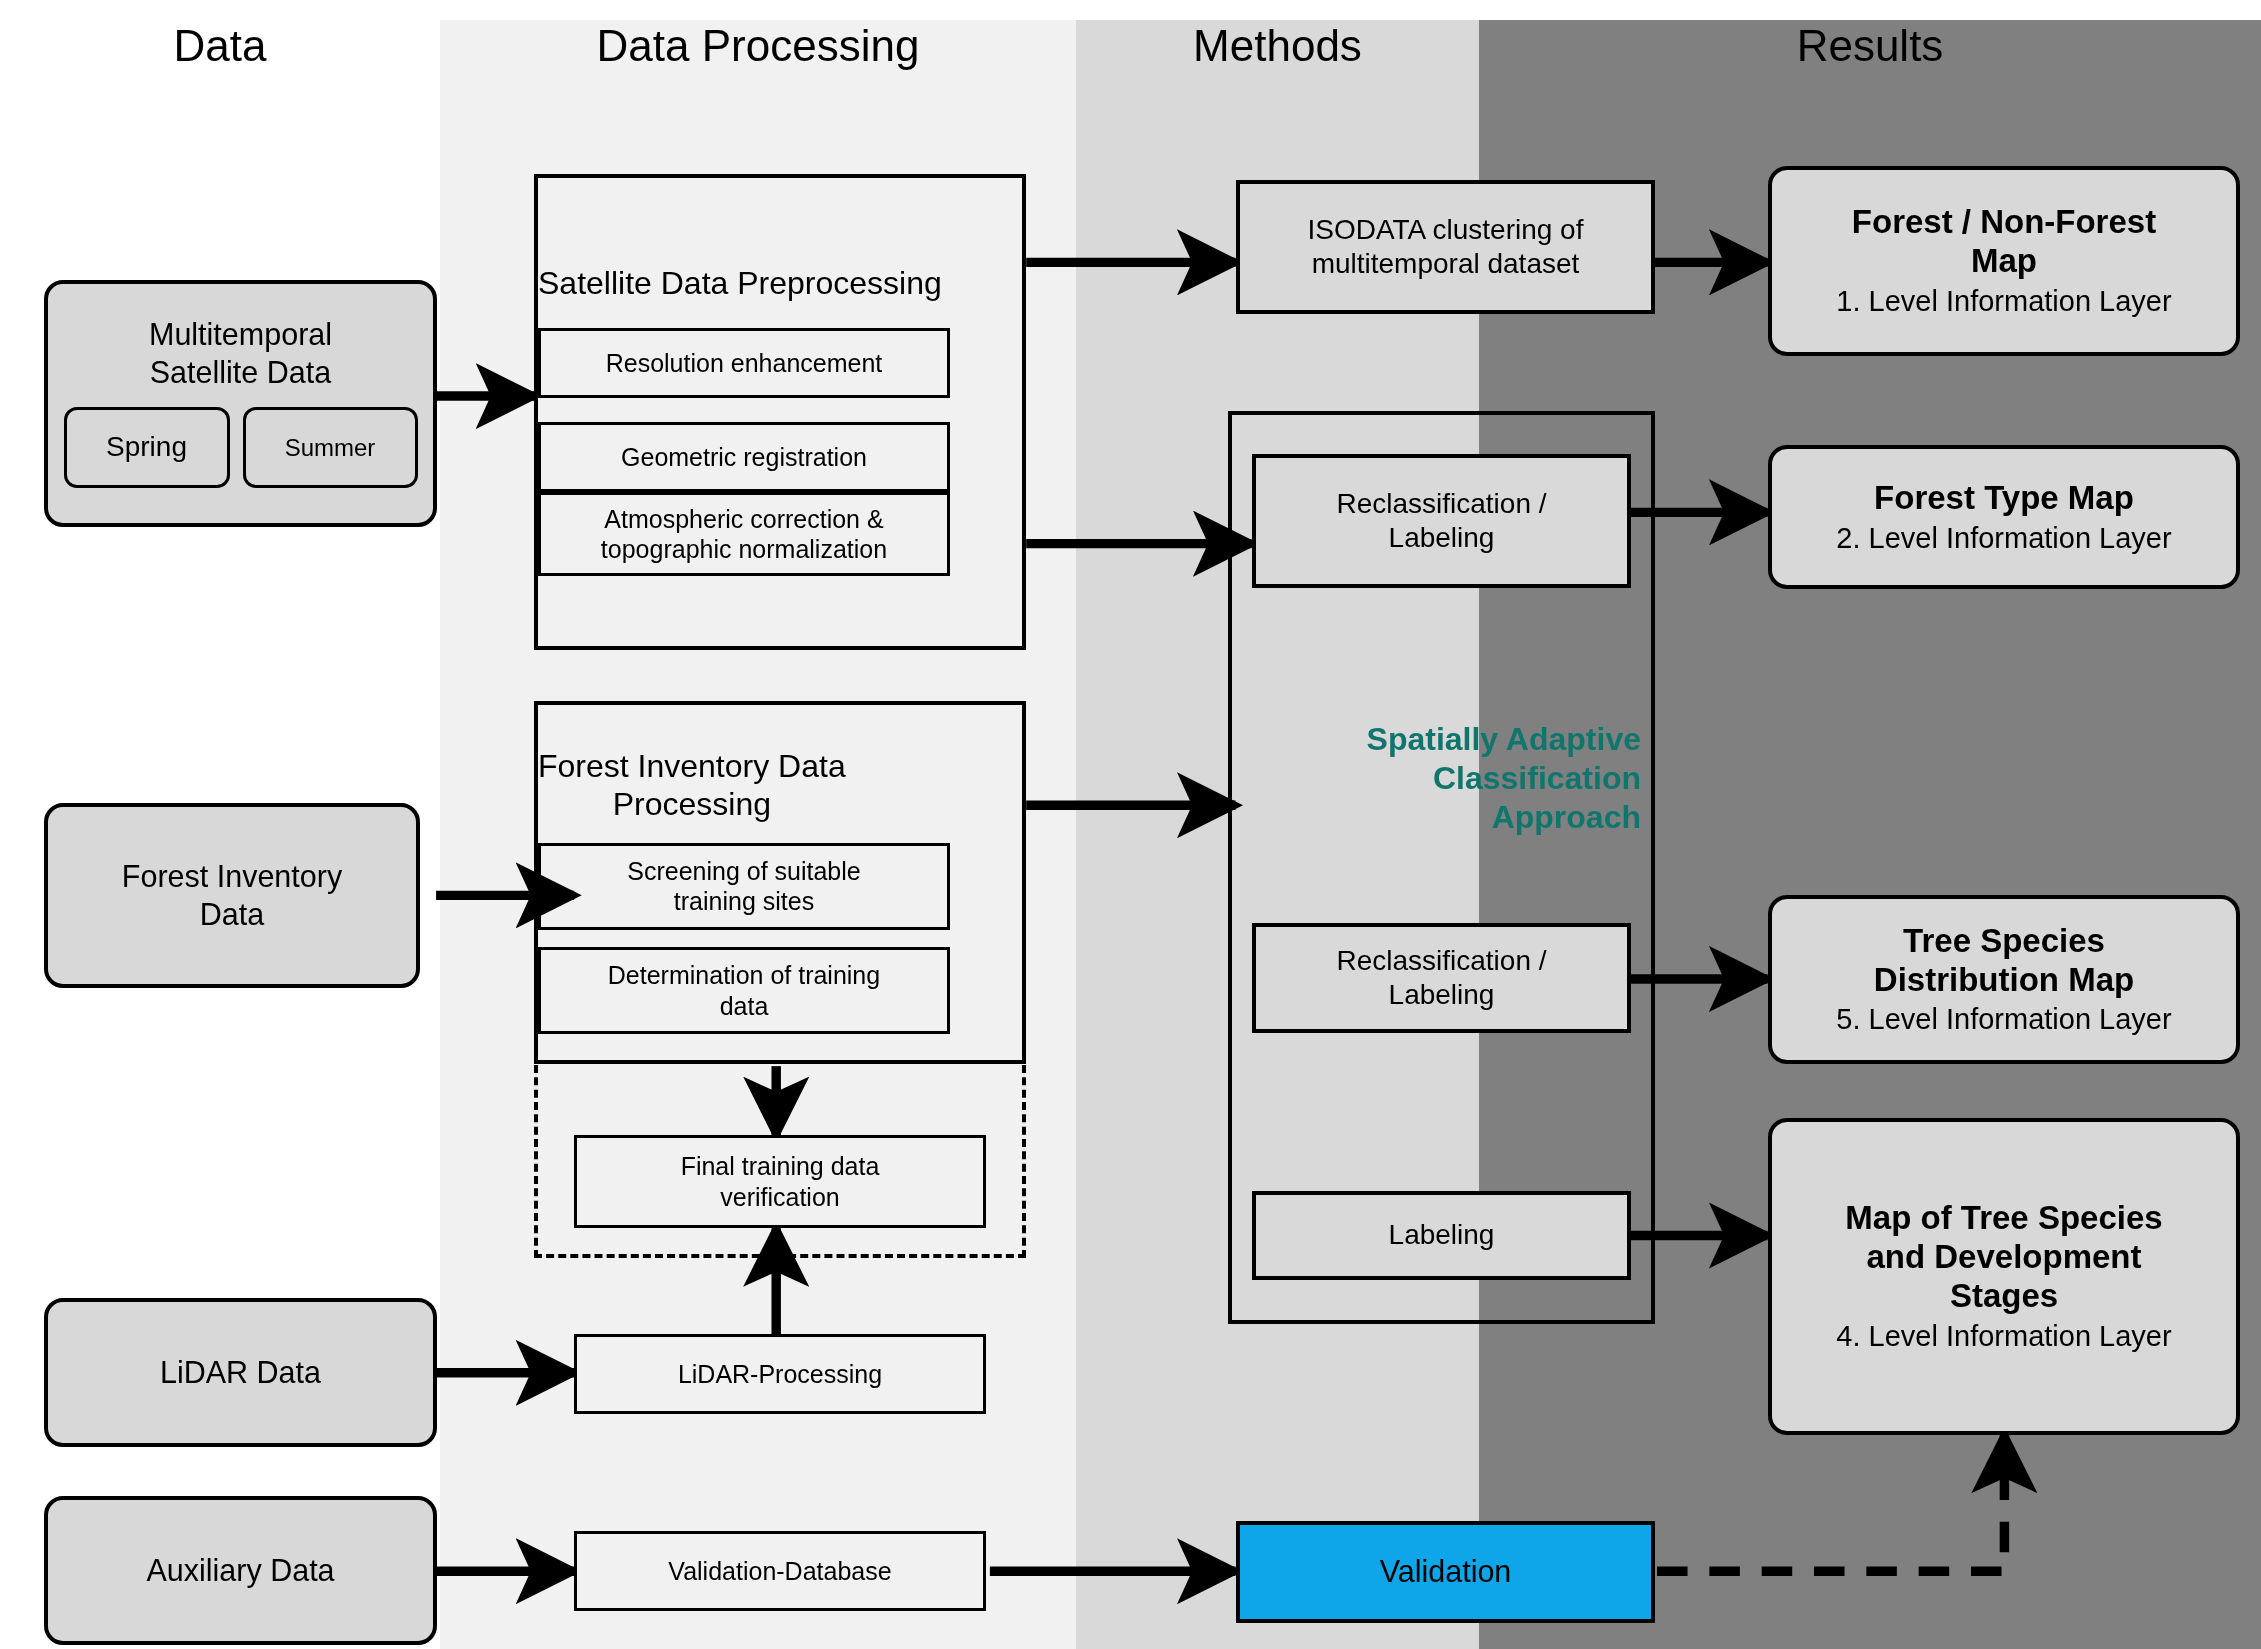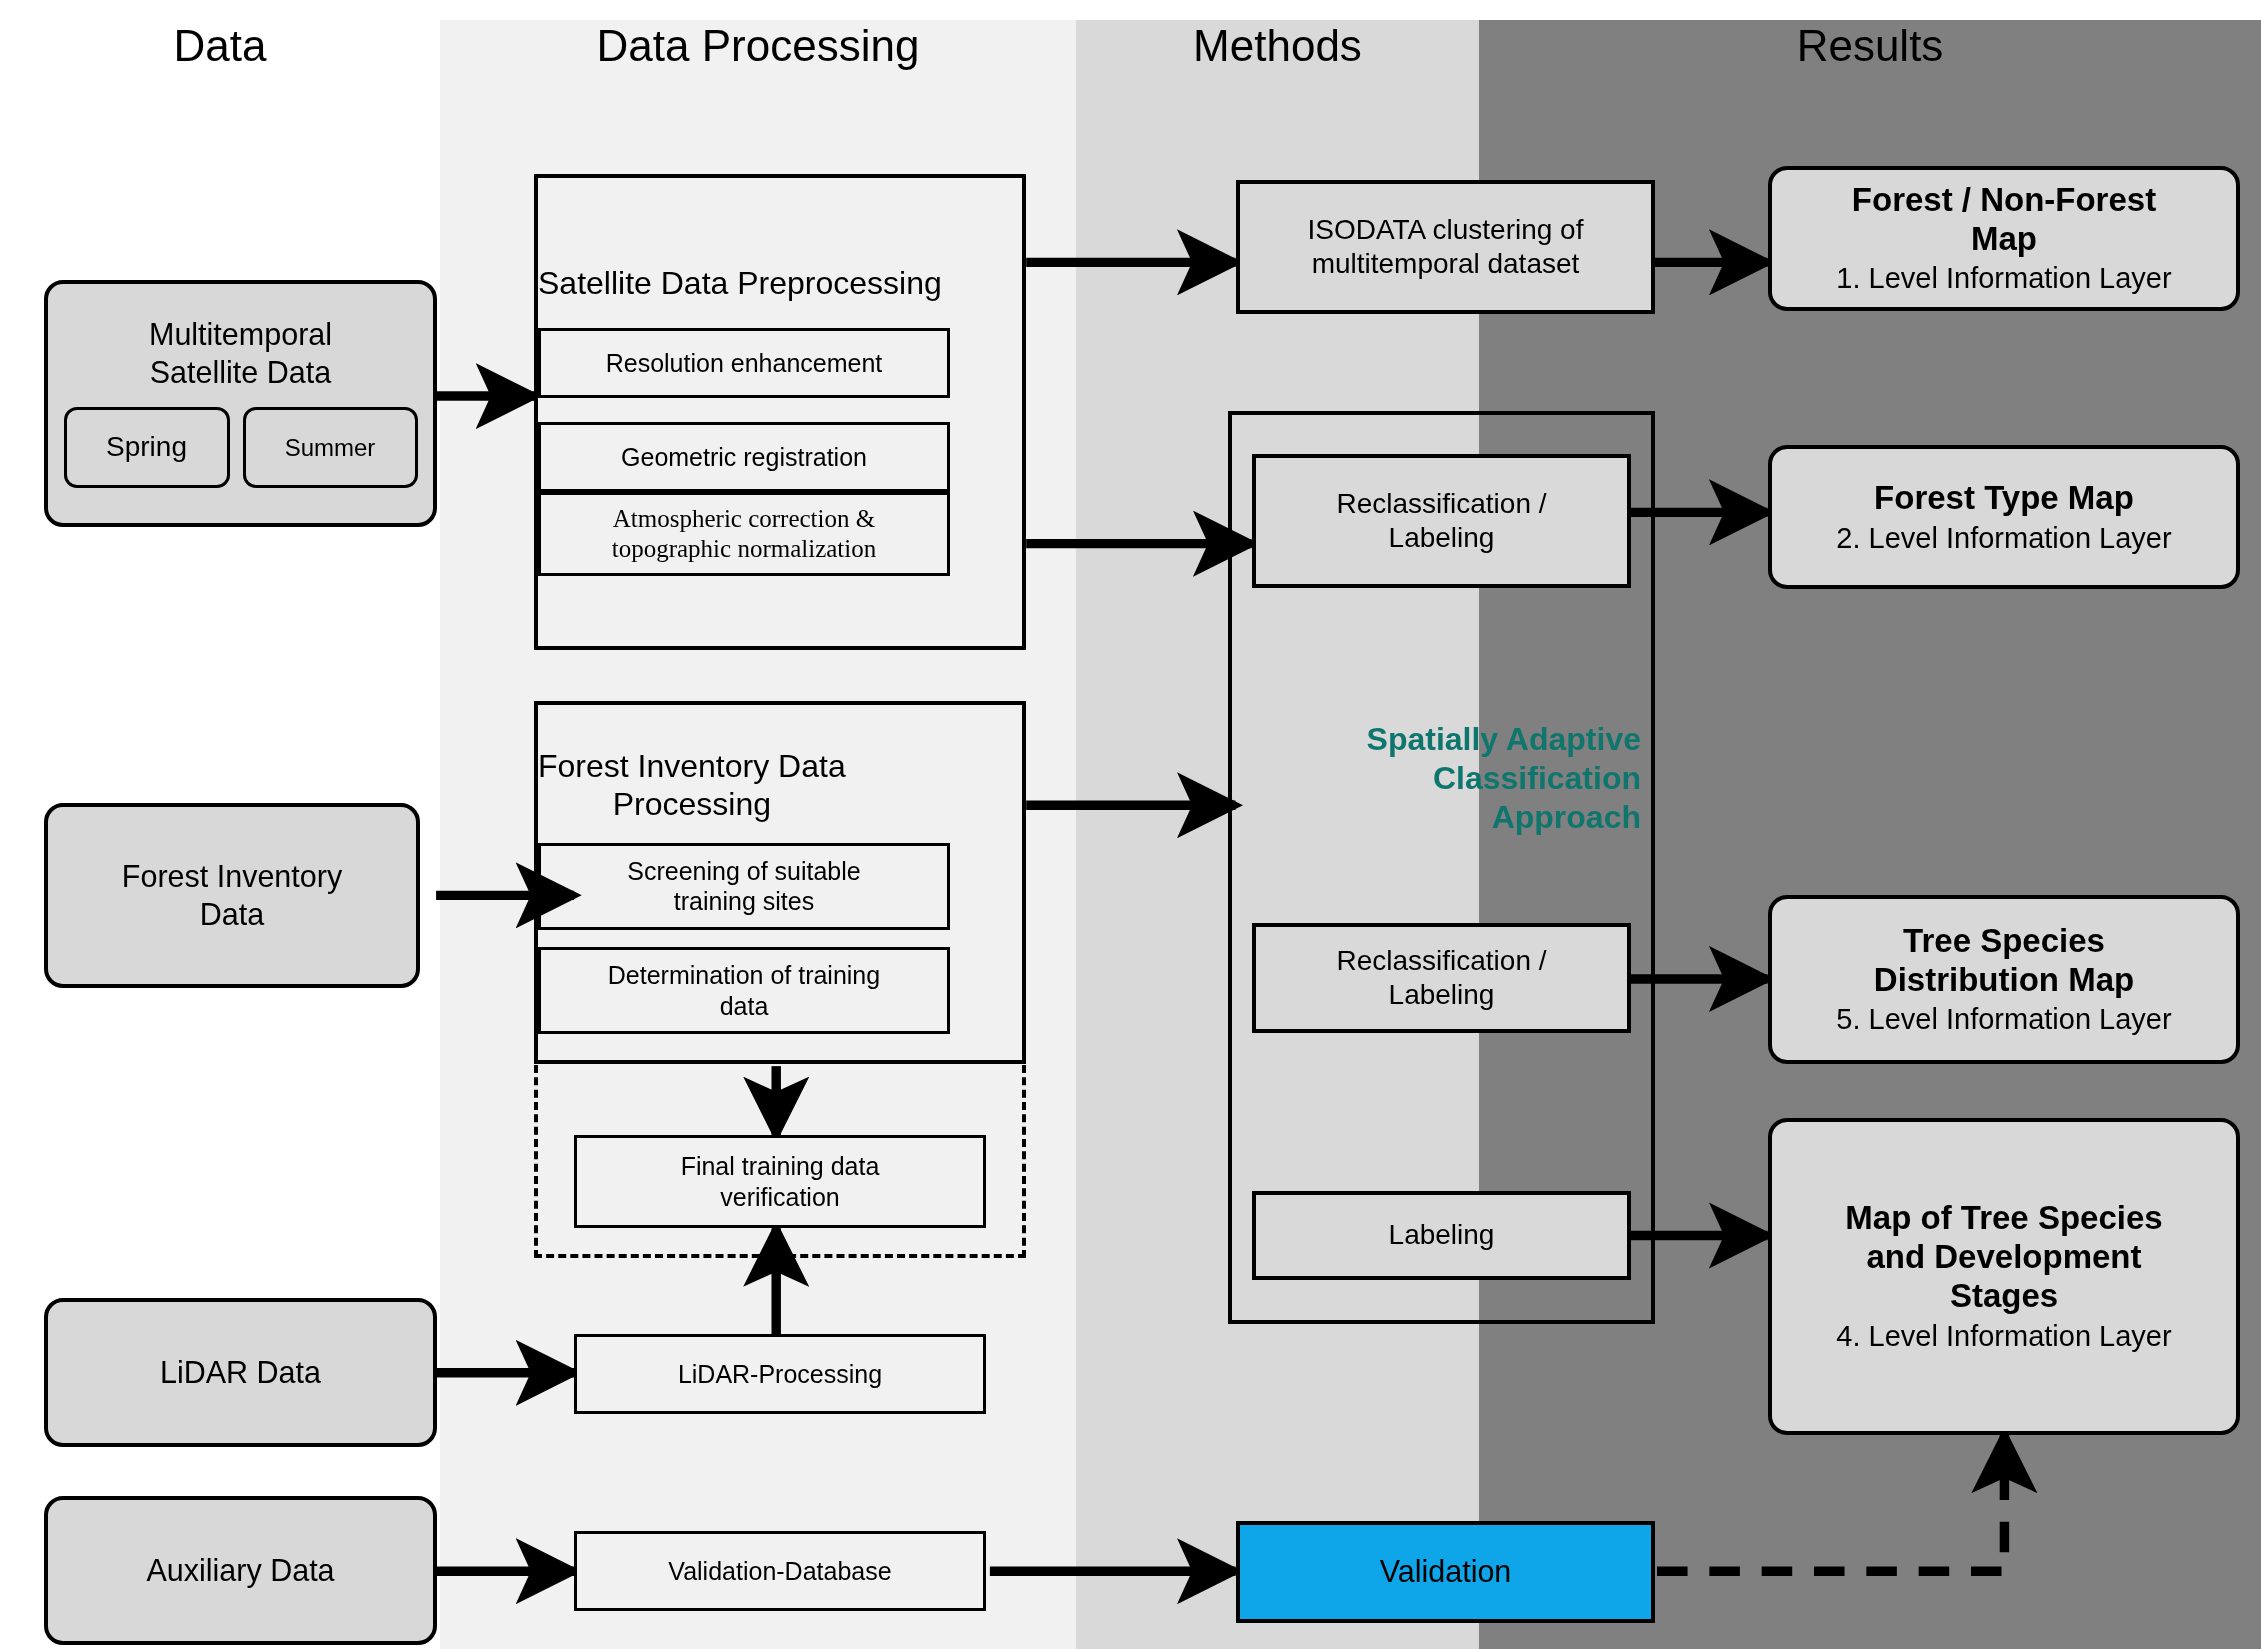--- a/index.html
+++ b/index.html
@@ -144,21 +144,21 @@
   </div>
 
   <div class="node rnd" style="left:44px;top:1298px;width:393px;height:149px;">LiDAR Data</div>
 
   <div class="node rnd" style="left:44px;top:1496px;width:393px;height:149px;">Auxiliary Data</div>
 
   <div class="node group" style="left:534px;top:174px;width:492px;height:476px;flex-direction:column;">
     <div class="grp-title">Satellite Data Preprocessing</div>
     <div class="node rect" style="position:relative;left:0;top:0;margin-top:26px;width:412px;height:70px;border-width:3.6px;">Resolution enhancement</div>
     <div class="node rect" style="position:relative;left:0;top:0;margin-top:24px;width:412px;height:70px;border-width:3.6px;">Geometric registration</div>
-    <div class="node rect" style="position:relative;left:0;top:0;width:412px;height:84px;border-width:3.6px;white-space:pre-line;font-family:Liberation Serif, serif;">Atmospheric correction &amp;
+    <div class="node rect" style="position:relative;left:0;top:0;width:412px;height:84px;border-width:3.6px;white-space:pre-line;">Atmospheric correction &amp;
 topographic normalization</div>
   </div>
 
   <div class="node group" style="left:534px;top:701px;width:492px;height:363px;flex-direction:column;justify-content:center;">
     <div class="grp-title">
       <div>Forest Inventory Data</div>
       <div>Processing</div>
     </div>
     <div class="node rect" style="position:relative;left:0;top:0;margin-top:19px;width:412px;height:87px;border-width:3.6px;white-space:pre-line;">Screening of suitable
 training sites</div>
@@ -186,21 +186,21 @@
 Classification
 Approach</div>
 
   <div class="node rect" style="left:1252px;top:923px;width:379px;height:110px;background:#d9d9d9;white-space:pre-line;font-size:28px;">Reclassification /
 Labeling</div>
 
   <div class="node rect" style="left:1252px;top:1191px;width:379px;height:89px;background:#d9d9d9;font-size:28px;">Labeling</div>
 
   <div class="node rect" style="left:1236px;top:1521px;width:419px;height:102px;background:#0ea5e9;font-size:30.5px;">Validation</div>
 
-  <div class="node rnd" style="left:1768px;top:166px;width:472px;height:145px;flex-direction:column;">
+  <div class="node rnd" style="left:1768px;top:166px;width:472px;height:190px;flex-direction:column;">
     <span class="res-title" style="white-space:pre-line;">Forest / Non-Forest
 Map</span>
     <span class="res-sub">1. Level Information Layer</span>
   </div>
 
   <div class="node rnd" style="left:1768px;top:445px;width:472px;height:144px;flex-direction:column;">
     <span class="res-title" style="white-space:pre-line;">Forest Type Map</span>
     <span class="res-sub">2. Level Information Layer</span>
   </div>
 

